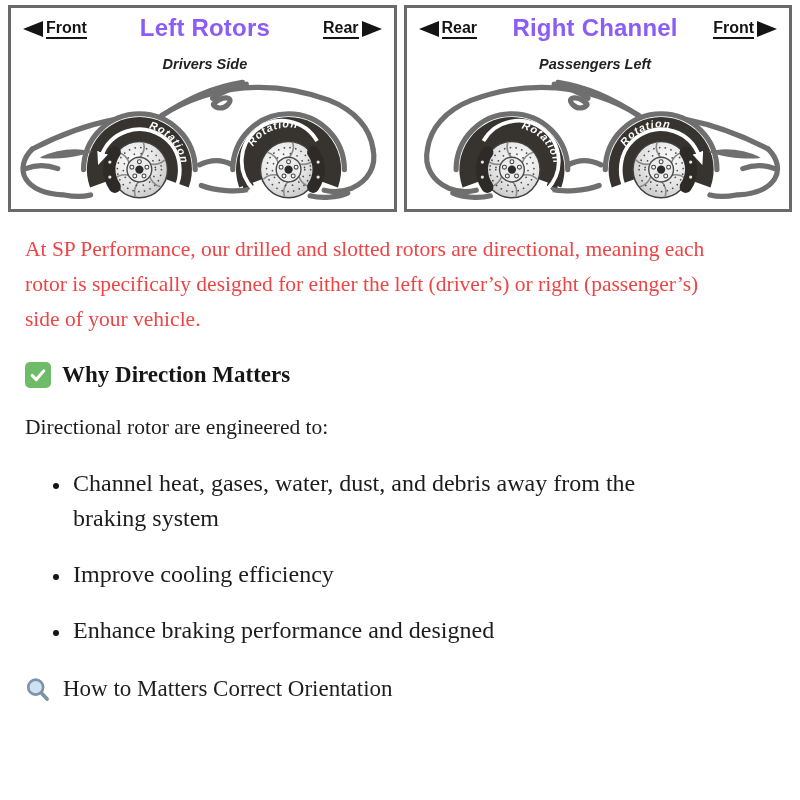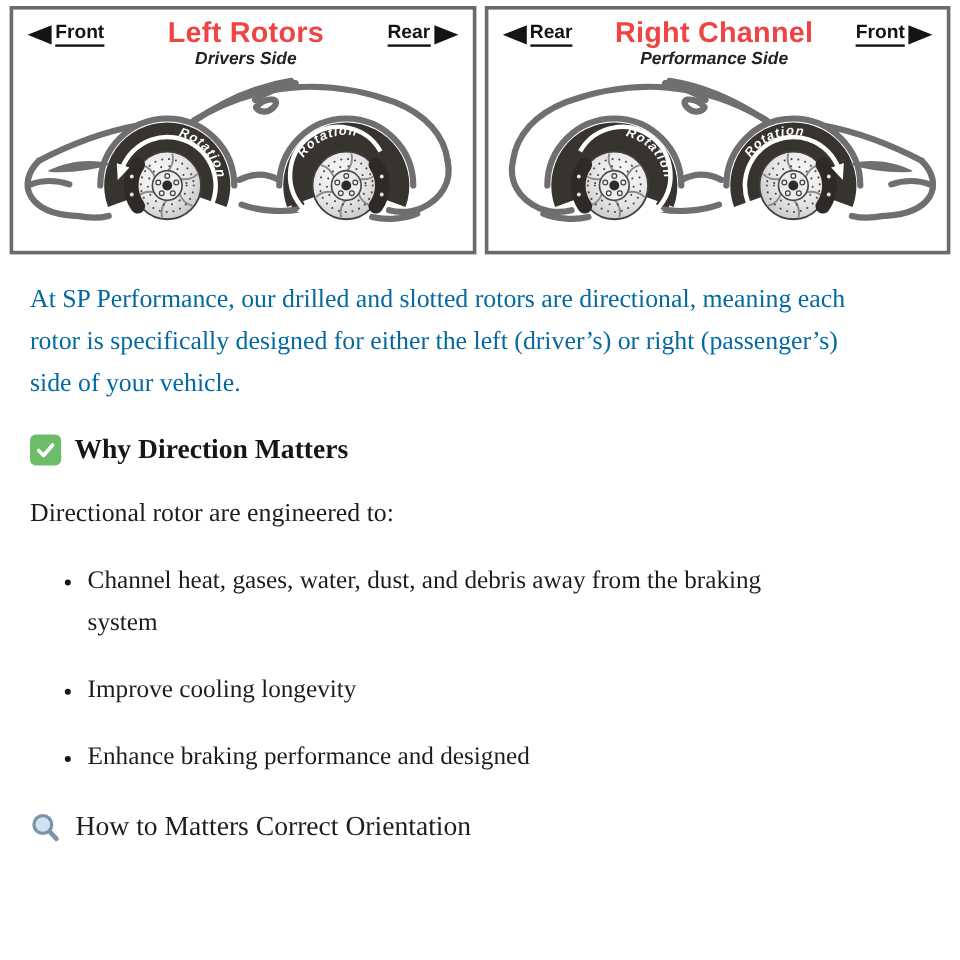--- a/index.html
+++ b/index.html
@@ -9,37 +9,37 @@
   
   .diagram { display:flex; gap:7px; margin:5px 8px 0 8px; }
   .panel { flex:1; border:3px solid #6a6a6a; background:#fff; height:207px; overflow:hidden; }
   .panel-header { display:flex; justify-content:space-between; align-items:flex-start; padding:9px 12px 0 12px; font-family:"Liberation Sans", sans-serif; }
   .dir { display:flex; align-items:center; gap:3px; margin-top:3px; }
   .dir-label { font-weight:bold; font-size:16px; color:#141414; border-bottom:2.5px solid #141414; line-height:1.05; }
   .tri { width:0; height:0; border-top:8px solid transparent; border-bottom:8px solid transparent; }
   .tri-left  { border-right:20px solid #141414; }
   .tri-right { border-left:20px solid #141414; }
   .panel-title-group { text-align:center; margin-top:-2px; }
-  .panel-title { font-size:24px; font-weight:bold; color:#ef4444; letter-spacing:0.2px; line-height:1.05; }
-  .panel-subtitle { font-size:14.5px; font-weight:bold; font-style:italic; color:#222; margin-top:1px; }
+  .panel-title { font-size:24px; font-weight:bold; color:#8b5cf6; letter-spacing:0.2px; line-height:1.05; }
+  .panel-subtitle { font-size:14.5px; font-weight:bold; font-style:italic; color:#222; margin-top:16px; }
   .car-svg { display:block; width:100%; height:152px; margin-top:0; }
 
   
   .article { padding:14px 30px 10px 25px; }
-  .intro { font-size:21.5px; line-height:35px; margin:6px 0 0 0; max-width:690px; color:#0369a1; }
+  .intro { font-size:21.5px; line-height:35px; margin:6px 0 0 0; max-width:690px; color:#ef4444; }
   .sec-heading { display:flex; align-items:center; gap:11px; margin:24px 0 0 0; font-size:23px; color:#161616; }
   .sec-heading .htext { line-height:1.2; }
   .h-bold .htext { font-weight:bold; }
   .h-reg  .htext { font-weight:normal; color:#1e1e1e; }
   .check-box { width:26px; height:26px; border-radius:5px; background:#6ebb68; display:inline-flex; align-items:center; justify-content:center; flex:0 0 auto; }
   .check-box svg { width:20px; height:20px; }
   .mag-icon { width:27px; height:27px; flex:0 0 auto; margin-top:3px; }
   .lead { font-size:21.5px; line-height:35px; margin:21px 0 0 0; color:#1c1c1c; }
   ul.blist { margin:13px 0 0 0; padding:0 0 0 46px; }
-  ul.blist li { font-size:21px; line-height:35px; color:#1c1c1c; padding-left:2px;margin-top:21px; }
+  ul.blist li { font-size:24px; line-height:35px; color:#1c1c1c; padding-left:2px;margin-top:21px; }
   ul.list-a li { max-width:618px; }
   ul.list-b li { max-width:648px; }
   ul.blist li::marker { color:#141414; font-size:19px; }
   .gap-lg { margin-top:26px; }
 </style>
 </head>
 <body>
 
 <svg width="0" height="0" style="position:absolute" aria-hidden="true">
   <defs>
@@ -152,21 +152,21 @@
   </div>
 
   <div class="panel">
     <div class="panel-header">
       <div class="dir">
         <span class="tri tri-left"></span>
         <span class="dir-label">Rear</span>
       </div>
       <div class="panel-title-group">
         <div class="panel-title">Right Channel</div>
-        <div class="panel-subtitle">Performance Side</div>
+        <div class="panel-subtitle">Passengers Left</div>
       </div>
       <div class="dir">
         <span class="dir-label">Front</span>
         <span class="tri tri-right"></span>
       </div>
     </div>
     <svg class="car-svg" viewBox="0 0 390 162">
       <g transform="translate(390,0) scale(-1,1)">
           <use href="#car"></use>
         </g>
@@ -196,21 +196,21 @@
           <path d="M5 12.5 L10 17.5 L19 7" stroke="#ffffff" stroke-width="3.6" fill="none" stroke-linecap="round" stroke-linejoin="round"></path>
         </svg>
     </span>
     <span class="htext">Why Direction Matters</span>
   </div>
 
   <p class="lead">Directional rotor are engineered to:</p>
 
   <ul class="blist list-a">
     <li>Channel heat, gases, water, dust, and debris away from the braking system</li>
-    <li>Improve cooling longevity</li>
+    <li>Improve cooling efficiency</li>
     <li>Enhance braking performance and designed</li>
   </ul>
 
   <div class="sec-heading h-reg gap-lg">
     <svg class="mag-icon" viewBox="0 0 24 24">
       <circle cx="9.5" cy="9" r="6.6" fill="#cfe2f3" stroke="#7d93a7" stroke-width="2.4"></circle>
       <line x1="14.6" y1="14.2" x2="19.6" y2="19.6" stroke="#7d93a7" stroke-width="3.4" stroke-linecap="round"></line>
     </svg>
     <span class="htext">How to Matters Correct Orientation</span>
   </div>

